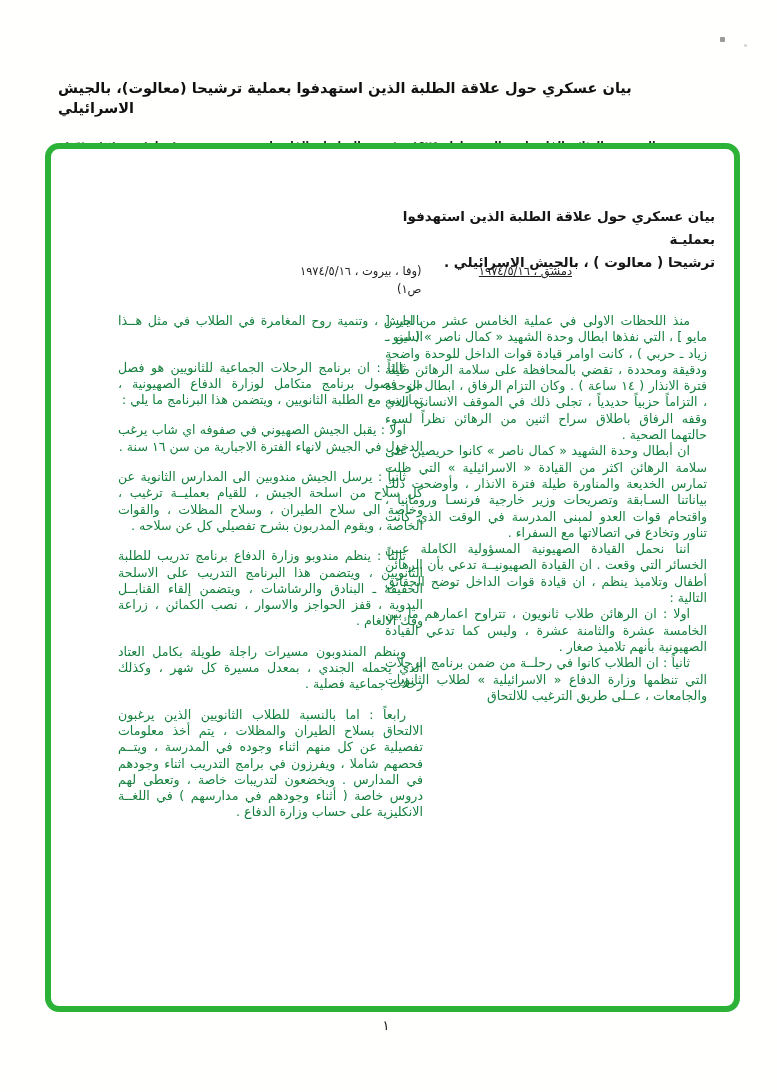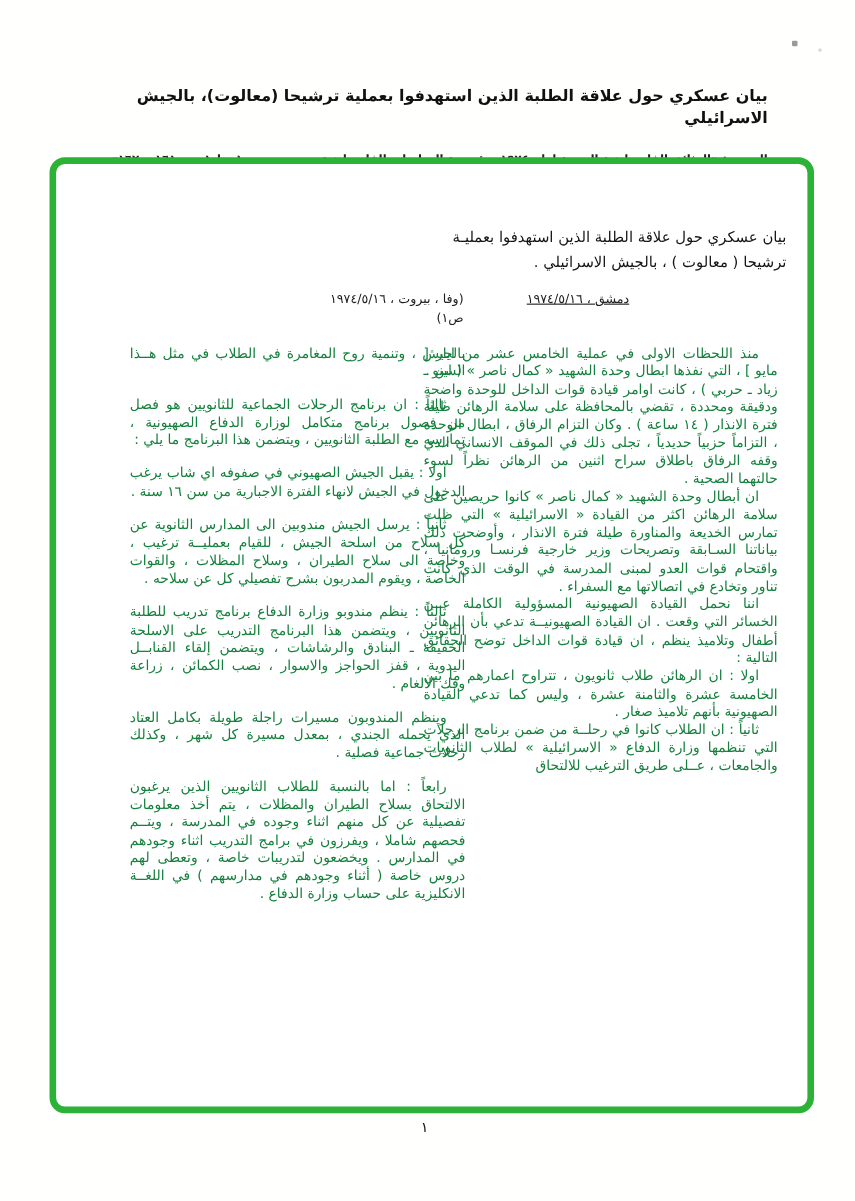--- a/index.html
+++ b/index.html
@@ -14,21 +14,21 @@
   .page{position:absolute;inset:0;background:#fffffe;}
 
   
   .speck{position:absolute;border-radius:1px;}
   .speck-a{left:720px;top:37px;width:5px;height:5px;background:#9a9a9a;}
   .speck-b{left:744px;top:44px;width:3px;height:3px;background:#d8d8d8;}
 
   
   .outer-header{
     position:absolute;left:58px;top:78px;width:640px;
-    direction:rtl;text-align:right;
+    direction:rtl;text-align:left;
   }
   .outer-title{
     font-size:14.5px;font-weight:bold;line-height:1.4;
     letter-spacing:0;color:#111;
   }
   .outer-source{
     margin-top:20px;
     font-size:10.5px;font-weight:bold;color:#222;
   }
 
@@ -38,21 +38,21 @@
     width:683px;height:857px;
     border:6px solid #2cb236;
     border-radius:14px;
     background:#ffffff;
   }
 
   
   .doc-title{
     position:absolute;right:62px;top:205px;width:330px;
     direction:rtl;text-align:right;
-    font-weight:normal;font-size:13.5px;line-height:1.7;color:#151515;
+    font-weight:bold;font-size:13.5px;line-height:1.7;color:#151515;
   }
 
   
   .dateline{
     position:absolute;left:300px;top:263px;width:272px;
     direction:rtl;
     display:flex;justify-content:space-between;align-items:flex-start;
     font-size:11.5px;color:#1d1d1d;
   }
   .dateline .place-date{white-space:nowrap;padding-top:1px;text-decoration:underline;}

